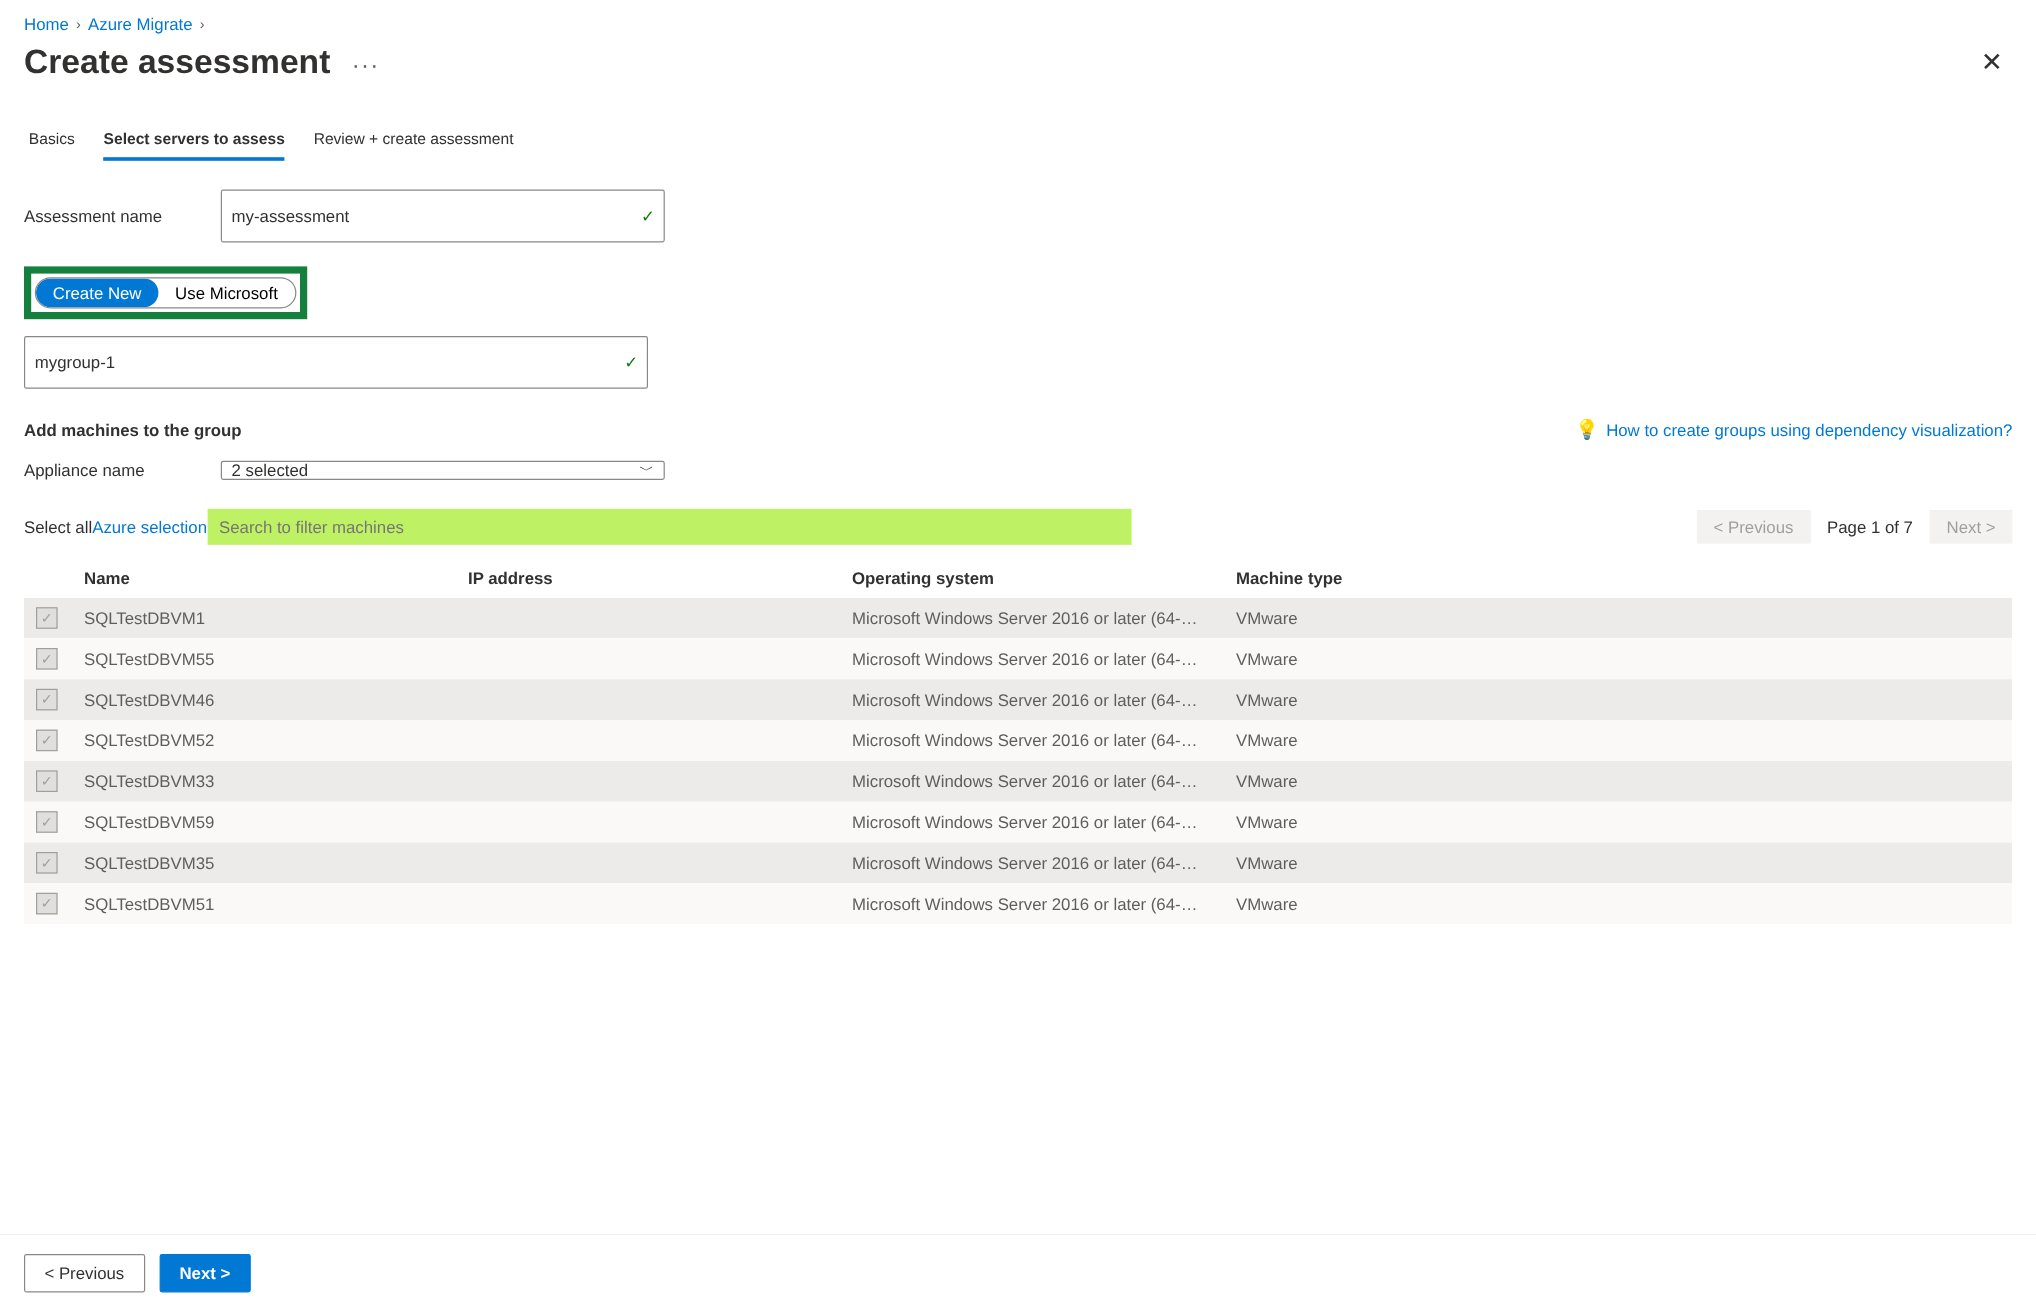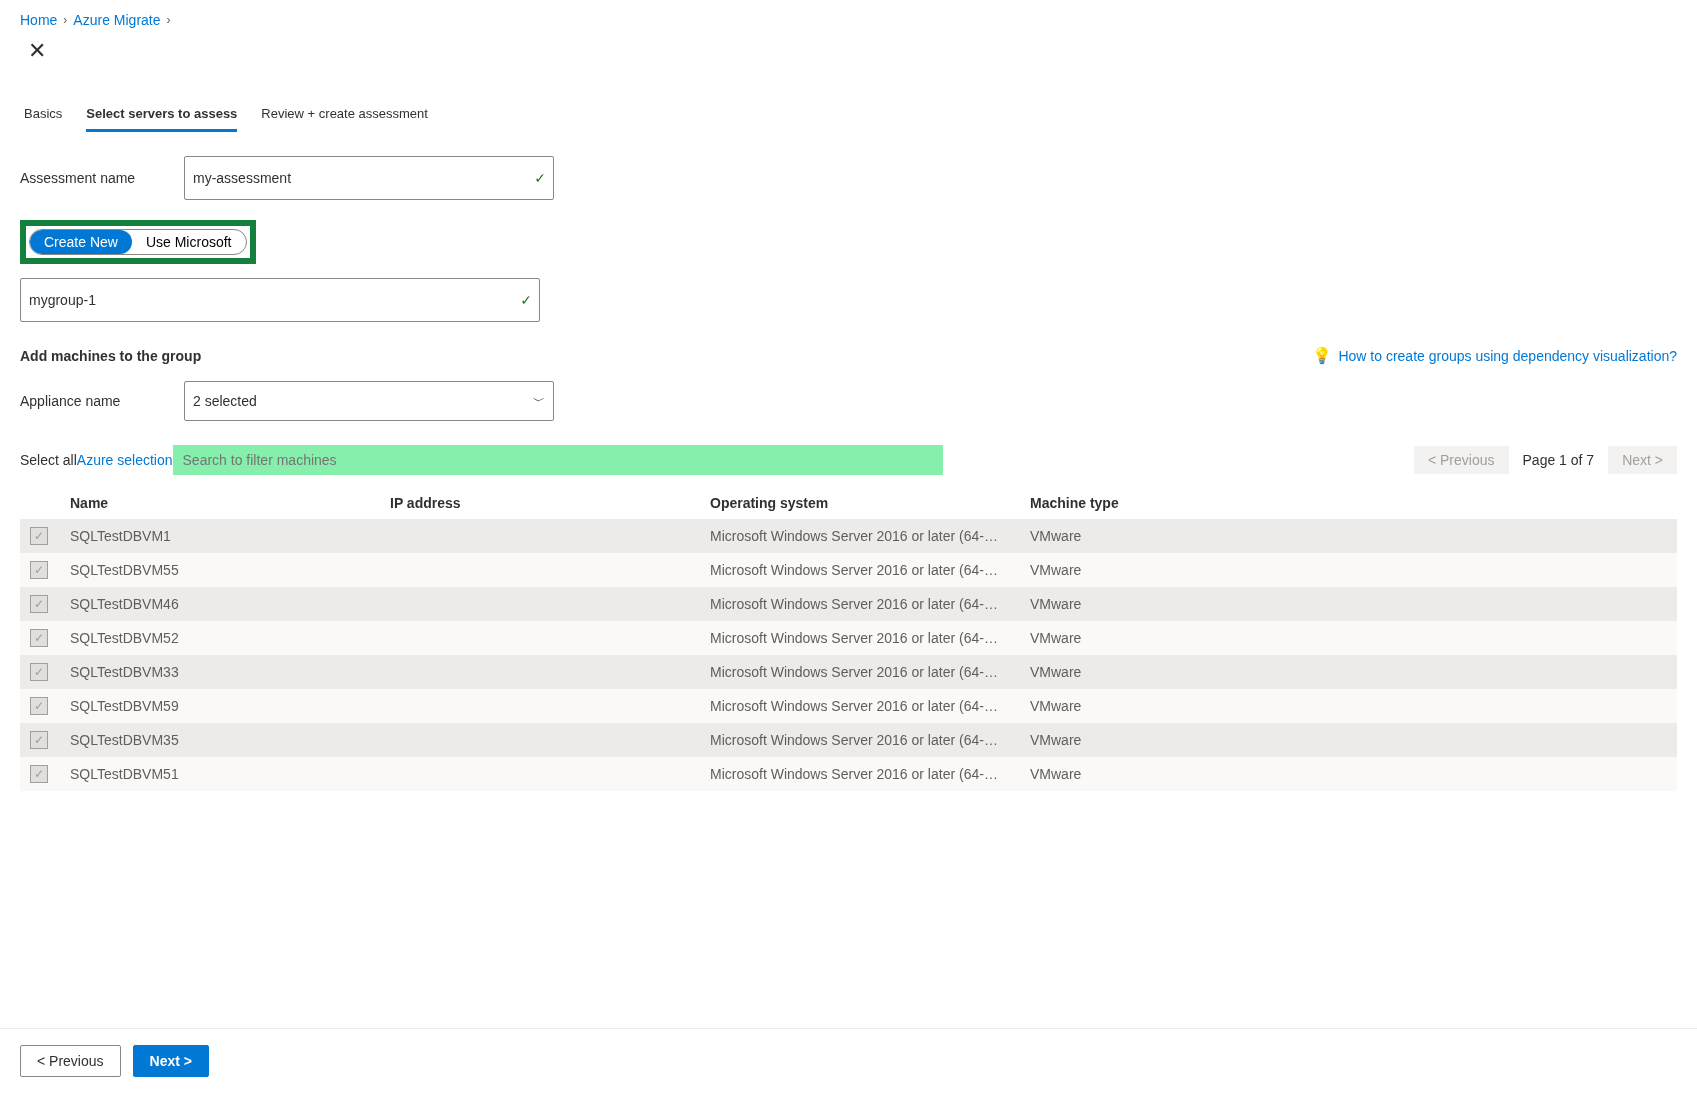--- a/index.html
+++ b/index.html
@@ -148,21 +148,21 @@
     border-radius: 14px;
   }
 
   
   .select-wrap {
     position: relative;
     width: 370px;
   }
   .select-box {
     width: 100%;
-    height: 40px;
+    height: 16px;
     border: 1px solid #8a8886;
     border-radius: 2px;
     display: flex;
     align-items: center;
     justify-content: space-between;
     padding: 0 8px;
     cursor: pointer;
     background: #fff;
   }
   .chevron-down {
@@ -193,21 +193,21 @@
     align-items: center;
     margin-top: 24px;
   }
   .select-all-label { color: #323130; }
   .clear-sel { color: #0078d4; cursor: pointer; }
   .search-box {
     flex: 1;
     max-width: 770px;
     height: 30px;
     border: none;
-    background: #86efac;
+    background: #bef264;
     padding: 0 10px;
     font-size: 14px;
     color: #605e5c;
   }
   .list-controls-right {
     margin-left: auto;
     display: flex;
     align-items: center;
     gap: 14px;
   }
@@ -303,20 +303,24 @@
   
   <div class="breadcrumb">
     <a href="#">Home</a>
     <span class="chev">›</span>
     <a href="#">Azure Migrate</a>
     <span class="chev">›</span>
   </div>
 
   
   <div class="title-row">
+    <div>
+      <span class="page-title">Create assessment</span>
+      <span class="title-more">···</span>
+    </div>
     <span class="close-x">✕</span>
   </div>
 
   
   <div class="tabs">
     <div class="tab">Basics</div>
     <div class="tab active">Select servers to assess</div>
     <div class="tab">Review + create assessment</div>
   </div>
 

